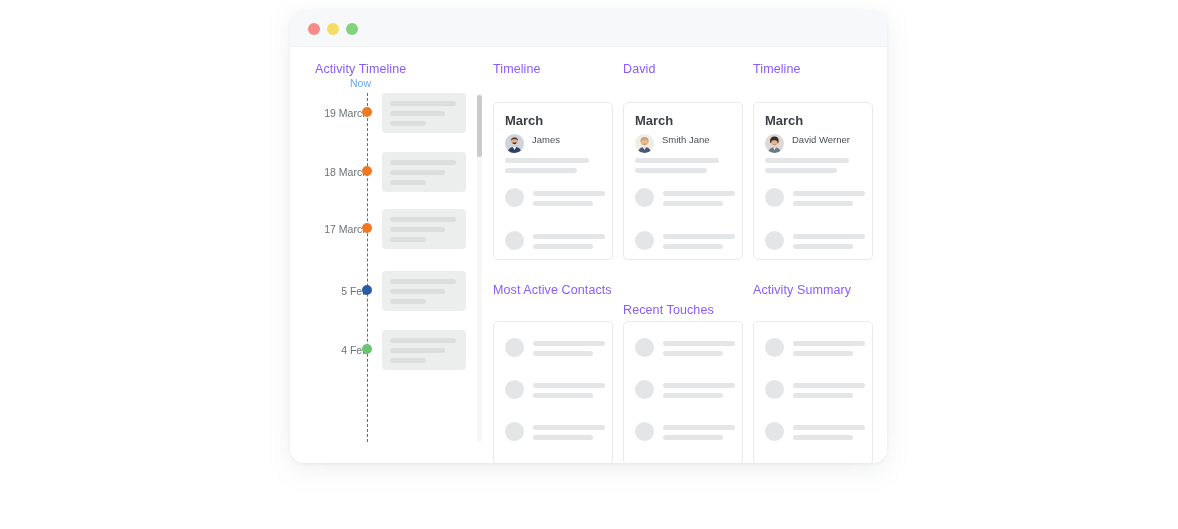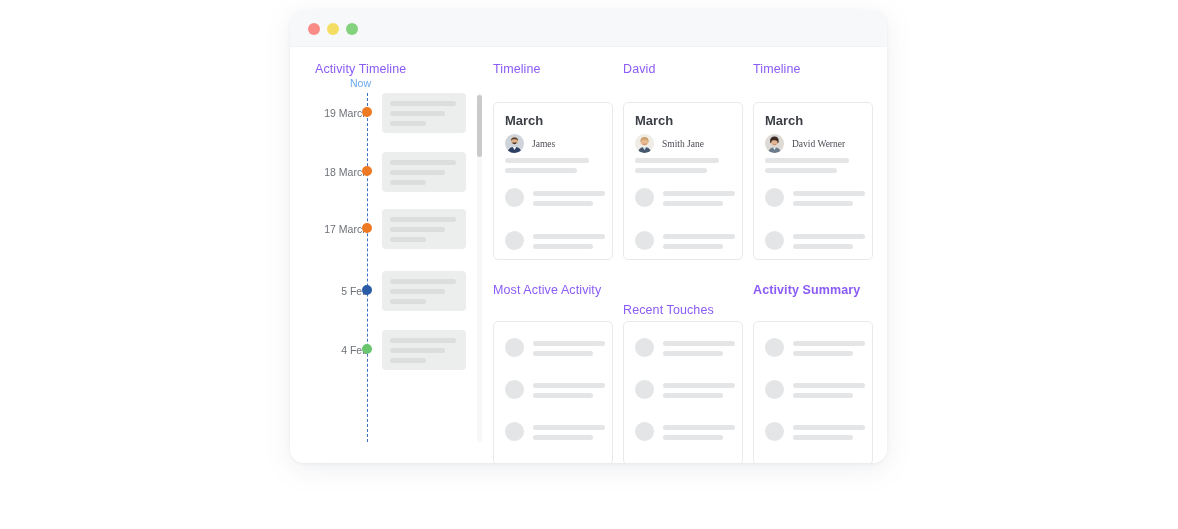--- a/index.html
+++ b/index.html
@@ -44,21 +44,21 @@
     color: #8b5cf6;
     letter-spacing: .1px;
     white-space: nowrap;
   }
   #h-timeline  { left: 25px;  top: 15px; }
   #h-calendar  { left: 203px; top: 15px; }
   #h-tasks     { left: 333px; top: 15px; }
   #h-birthdays { left: 463px; top: 15px; }
   #h-contacts  { left: 203px; top: 236px; }
   #h-touches   { left: 333px; top: 236px; margin-top: 20px; }
-  #h-summary   { left: 463px; top: 236px; font-weight: bold; }
+  #h-summary   { left: 463px; top: 236px; }
 
   
   .timeline { position: absolute; left: 0; top: 0; width: 190px; height: 416px; }
 
   .now-label {
     position: absolute; left: 60px; top: 30px;
     font-size: 10.5px; color: #69a9ee;
   }
   .axis {
     position: absolute; left: 77px; top: 46px;
@@ -105,21 +105,21 @@
   }
   .card-top { top: 55px; width: 120px; height: 158px; }
   #c-calendar  { left: 203px; }
   #c-tasks     { left: 333px; }
   #c-birthdays { left: 463px; }
 
   .card-month {
     position: absolute; left: 11px; top: 10px;
     font-size: 13px; color: #3b3f45; font-weight: bold;
   }
-  .person { position: absolute; left: 11px; top: 31px; display: flex; align-items: center; gap: 8px; font-family: Liberation Serif, serif; }
+  .person { position: absolute; left: 11px; top: 31px; display: flex; align-items: flex-start; gap: 8px; }
   .avatar-img { width: 19px; height: 19px; border-radius: 50%; overflow: hidden; flex: none; }
   .avatar-img svg { display: block; }
   .person-name { font-size: 9.5px; color: #4a4e54; white-space: nowrap; }
 
   .pbar { position: absolute; height: 5px; border-radius: 2.5px; background: #e4e5e6; }
   .pbar.pb1 { left: 11px; top: 55px; width: 84px; }
   .pbar.pb2 { left: 11px; top: 65px; width: 72px; }
 
   .row-item { position: absolute; left: 11px; width: 100px; height: 24px; }
   .row-item.r1 { top: 85px; }
@@ -159,21 +159,21 @@
         <div class="light green"></div>
       </div>
     </div>
 
     <div class="body-area">
 
       <div class="col-head" id="h-timeline" data-bind="headers.timeline">Activity Timeline</div>
       <div class="col-head" id="h-calendar" data-bind="headers.calendar">Timeline</div>
       <div class="col-head" id="h-tasks" data-bind="headers.tasks">David</div>
       <div class="col-head" id="h-birthdays" data-bind="headers.birthdays">Timeline</div>
-      <div class="col-head" id="h-contacts" data-bind="headers.most_active_contacts">Most Active Activity</div>
+      <div class="col-head" id="h-contacts" data-bind="headers.most_active_contacts">Most Active Contacts</div>
       <div class="col-head" id="h-touches" data-bind="headers.recent_touches">Recent Touches</div>
       <div class="col-head" id="h-summary" data-bind="headers.activity_summary">Activity Summary</div>
 
       <div class="timeline">
         <div class="now-label" data-bind="timeline.now_label">Now</div>
         <div class="axis"></div>
 
         <div class="tl-row" style="top:46px">
           <div class="tl-date" data-bind="timeline.events.0.date">19 March</div>
           <div class="tl-dot" style="background:#ef7922"></div>

